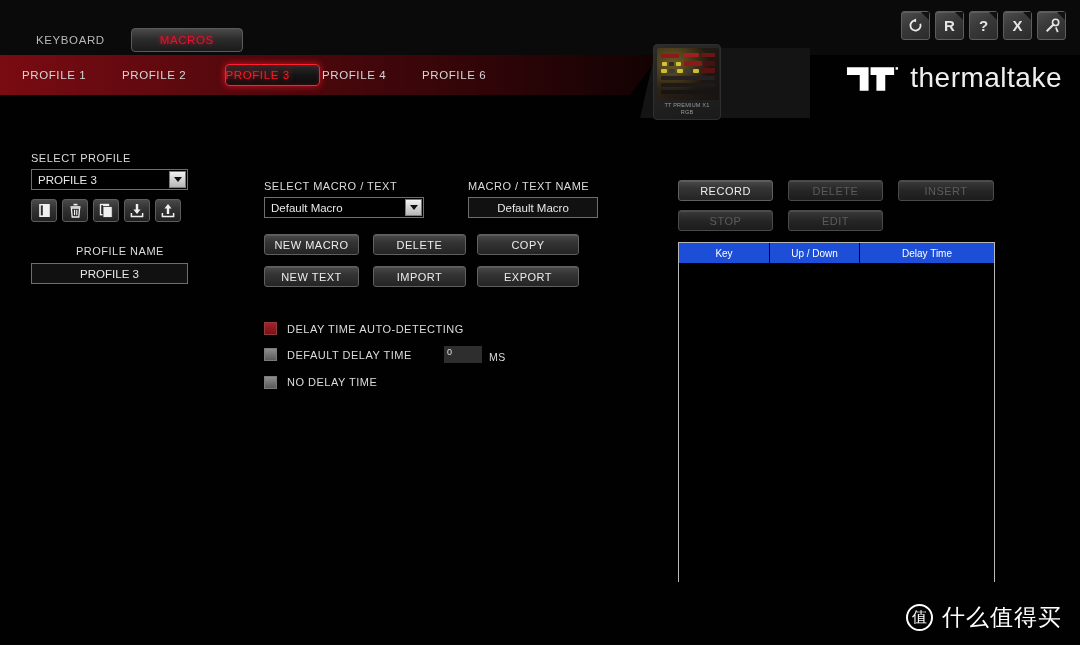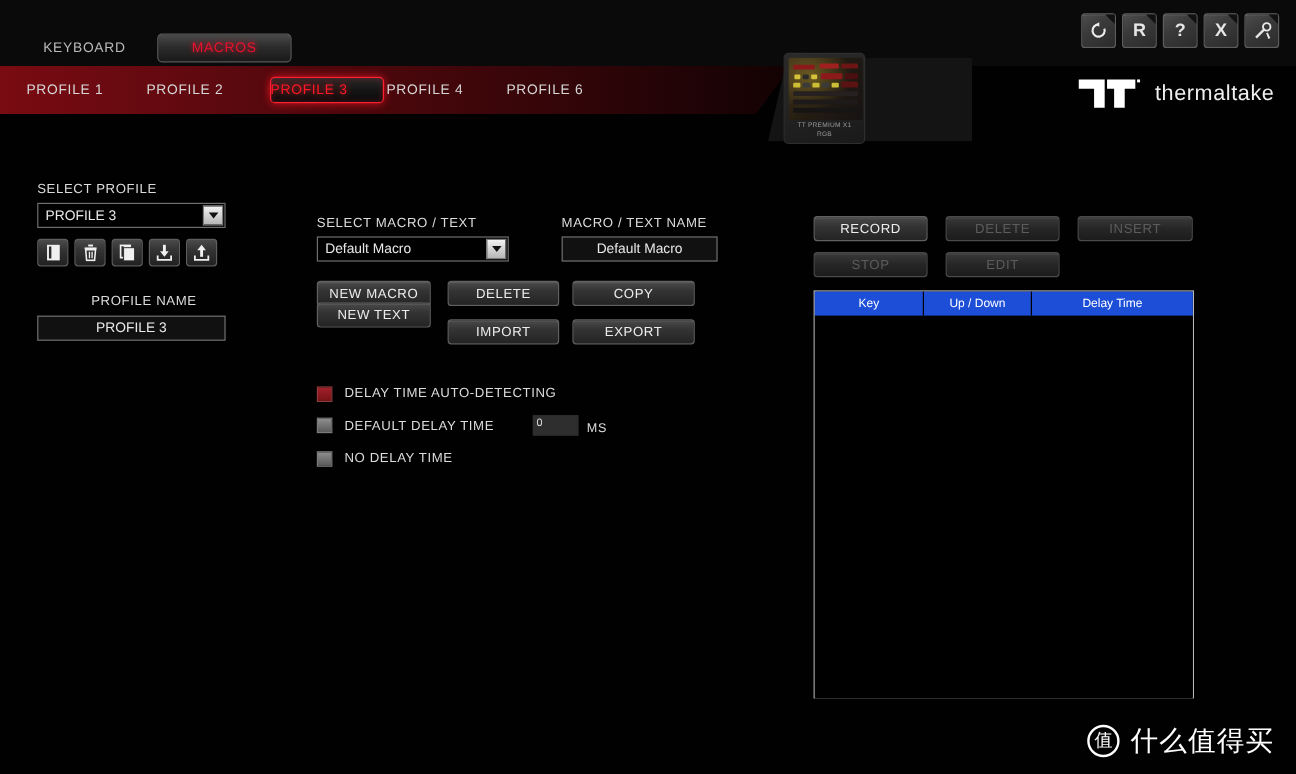--- a/index.html
+++ b/index.html
@@ -122,21 +122,21 @@
     text-align:center; font-size:5.5px; color:#9a9a9a; line-height:7px;
     letter-spacing:.2px;
   }
 
   
   .brand{
     position:absolute; right:18px; top:62px;
     display:flex; align-items:center; gap:10px;
   }
   .brand-word{
-    font-size:18px; color:#efefef; letter-spacing:.5px; font-weight:300;
+    font-size:28px; color:#efefef; letter-spacing:.5px; font-weight:300;
   }
 
   
   .label {
     font-size: 11px; color: #dcdcdc; letter-spacing: .5px;
   }
   .select {
     position: relative;
     background:#000; border:1px solid #6e6e6e;
     height: 21px; display:flex; align-items:center;
@@ -371,25 +371,25 @@
 
   <div class="label" style="position:absolute;left:468px;top:180px;">MACRO / TEXT NAME</div>
 
   <div class="field" style="position:absolute;left:468px;top:197px;width:130px;">
     <span>Default Macro</span>
   </div>
 
   <div class="btn" style="position:absolute;left:264px;top:234px;width:95px;height:21px;">NEW MACRO</div>
   <div class="btn" style="position:absolute;left:373px;top:234px;width:93px;height:21px;">DELETE</div>
   <div class="btn" style="position:absolute;left:477px;top:234px;width:102px;height:21px;">COPY</div>
-  <div class="btn" style="position:absolute;left:264px;top:252px;width:95px;height:21px;">NEW TEXT</div>
+  <div class="btn" style="position:absolute;left:264px;top:266px;width:95px;height:21px;">NEW TEXT</div>
   <div class="btn" style="position:absolute;left:373px;top:266px;width:93px;height:21px;">IMPORT</div>
   <div class="btn" style="position:absolute;left:477px;top:266px;width:102px;height:21px;">EXPORT</div>
 
-  <div style="position:absolute;left:264px;top:322px;display:flex;gap:10px;">
+  <div style="position:absolute;left:264px;top:322px;display:flex;align-items:center;gap:10px;">
     <span class="chk on"></span>
     <span class="label">DELAY TIME AUTO-DETECTING</span>
   </div>
 
   <div style="position:absolute;left:264px;top:348px;display:flex;align-items:center;gap:10px;">
     <span class="chk"></span>
     <span class="label">DEFAULT DELAY TIME</span>
   </div>
 
   <div class="numfield" style="position:absolute;left:444px;top:346px;">

